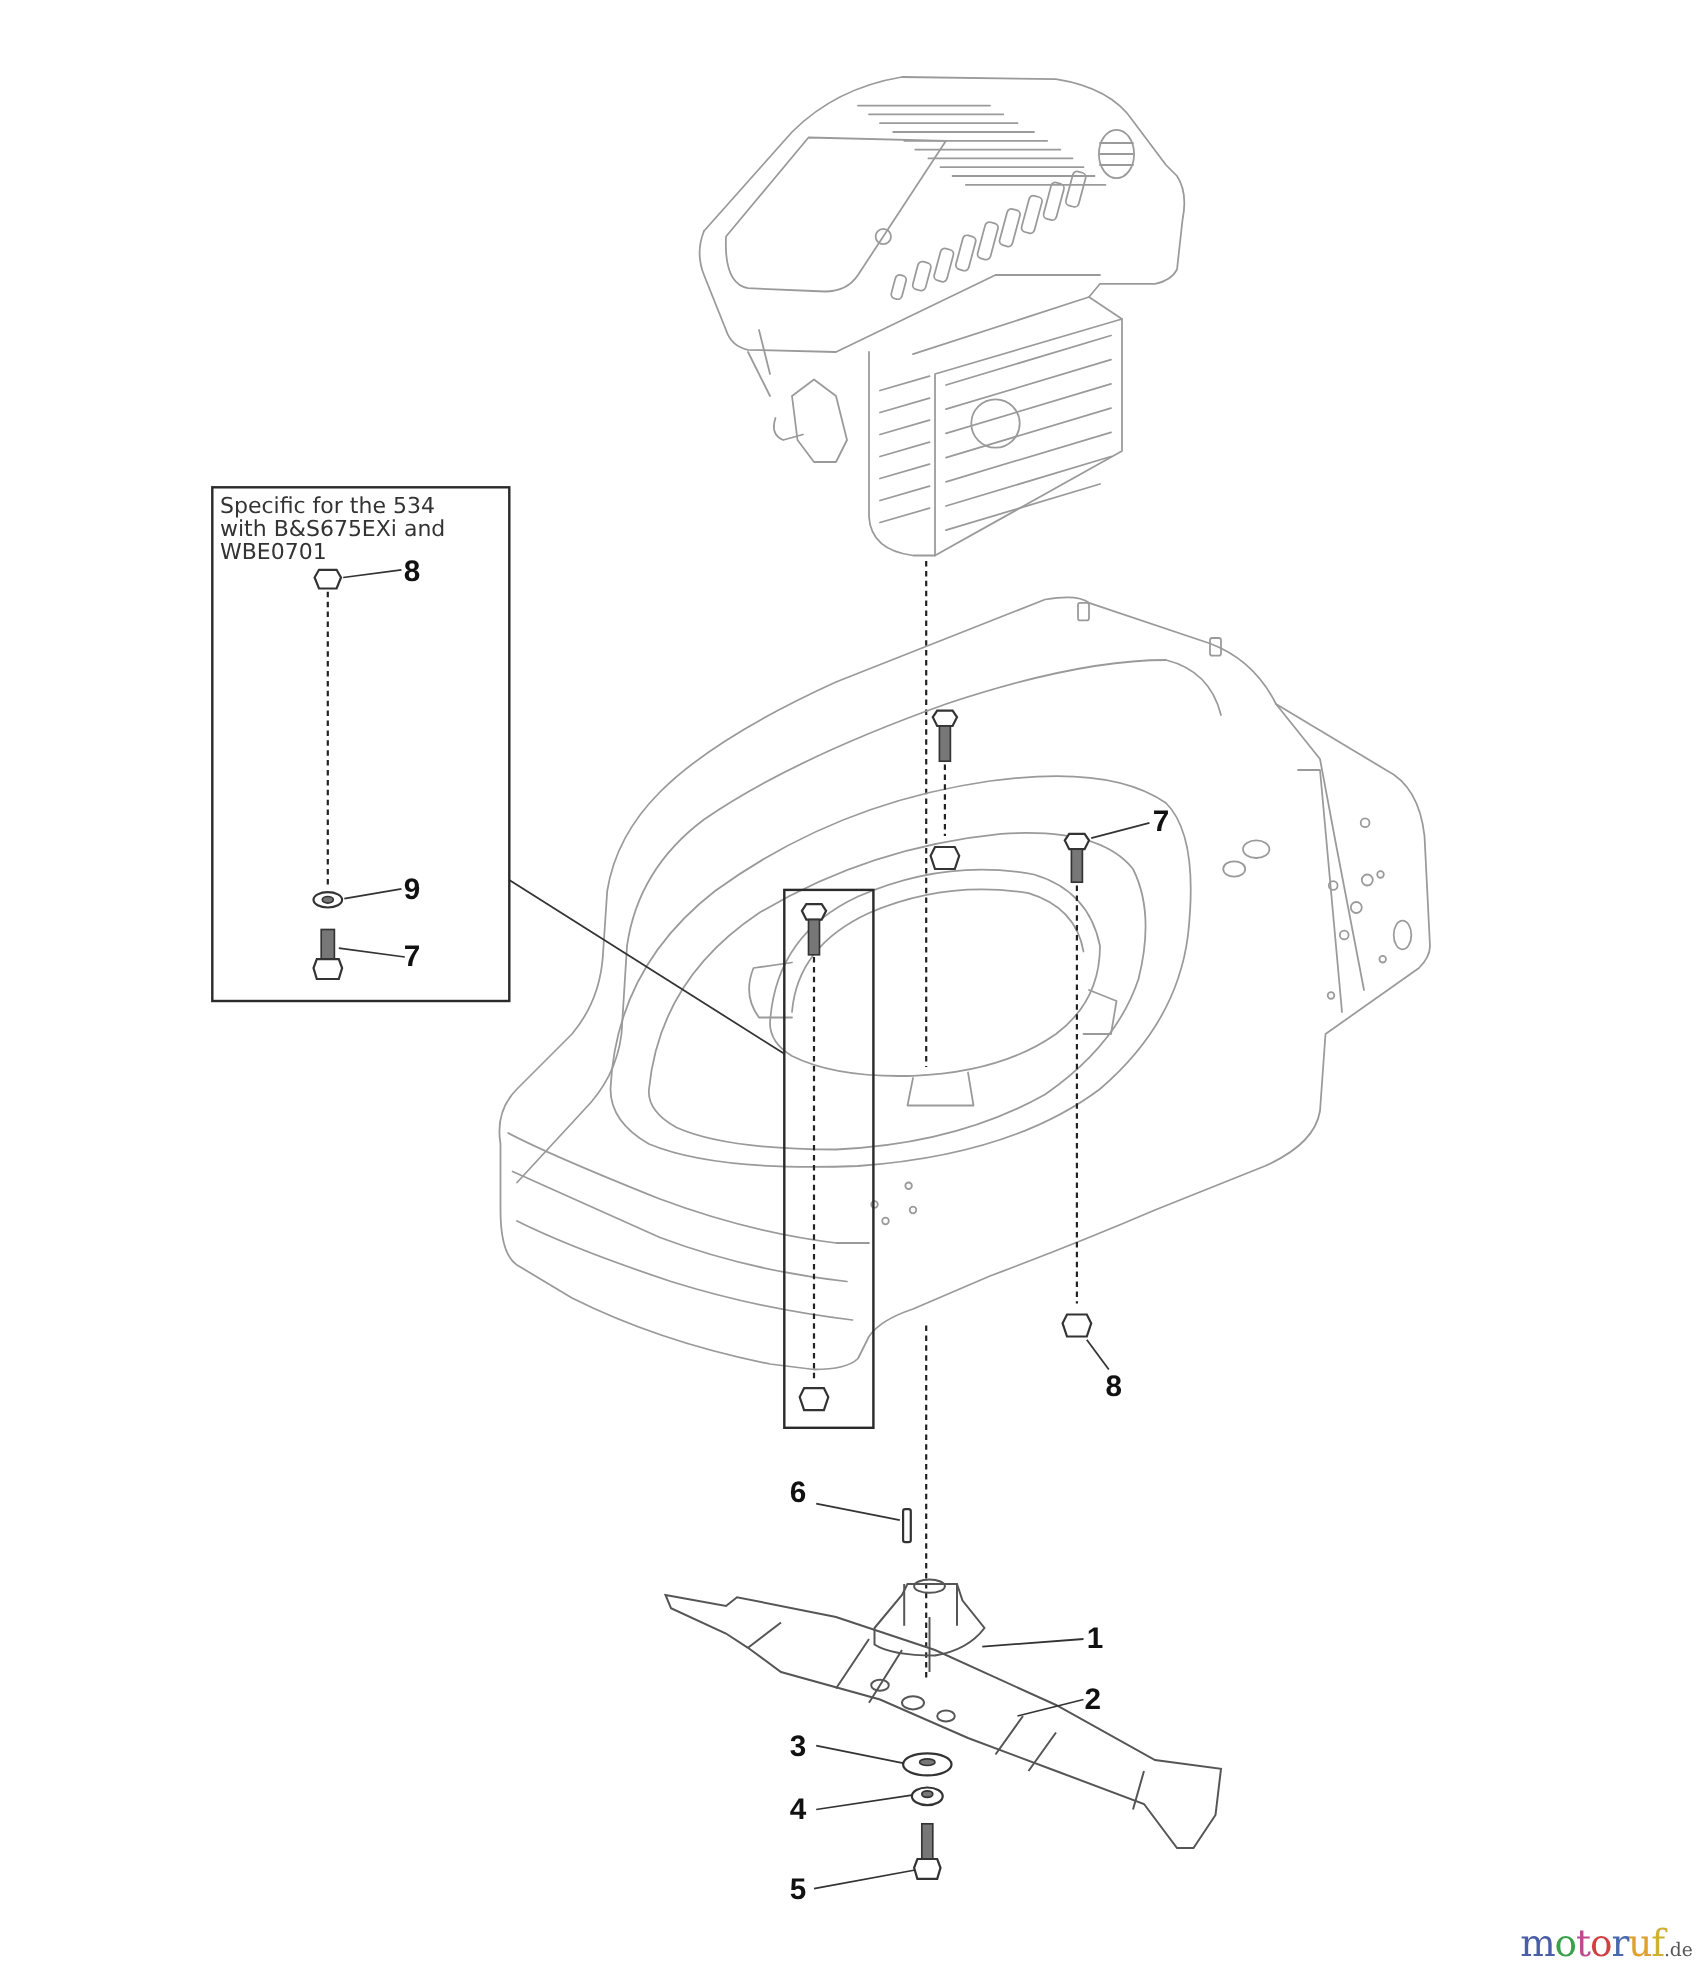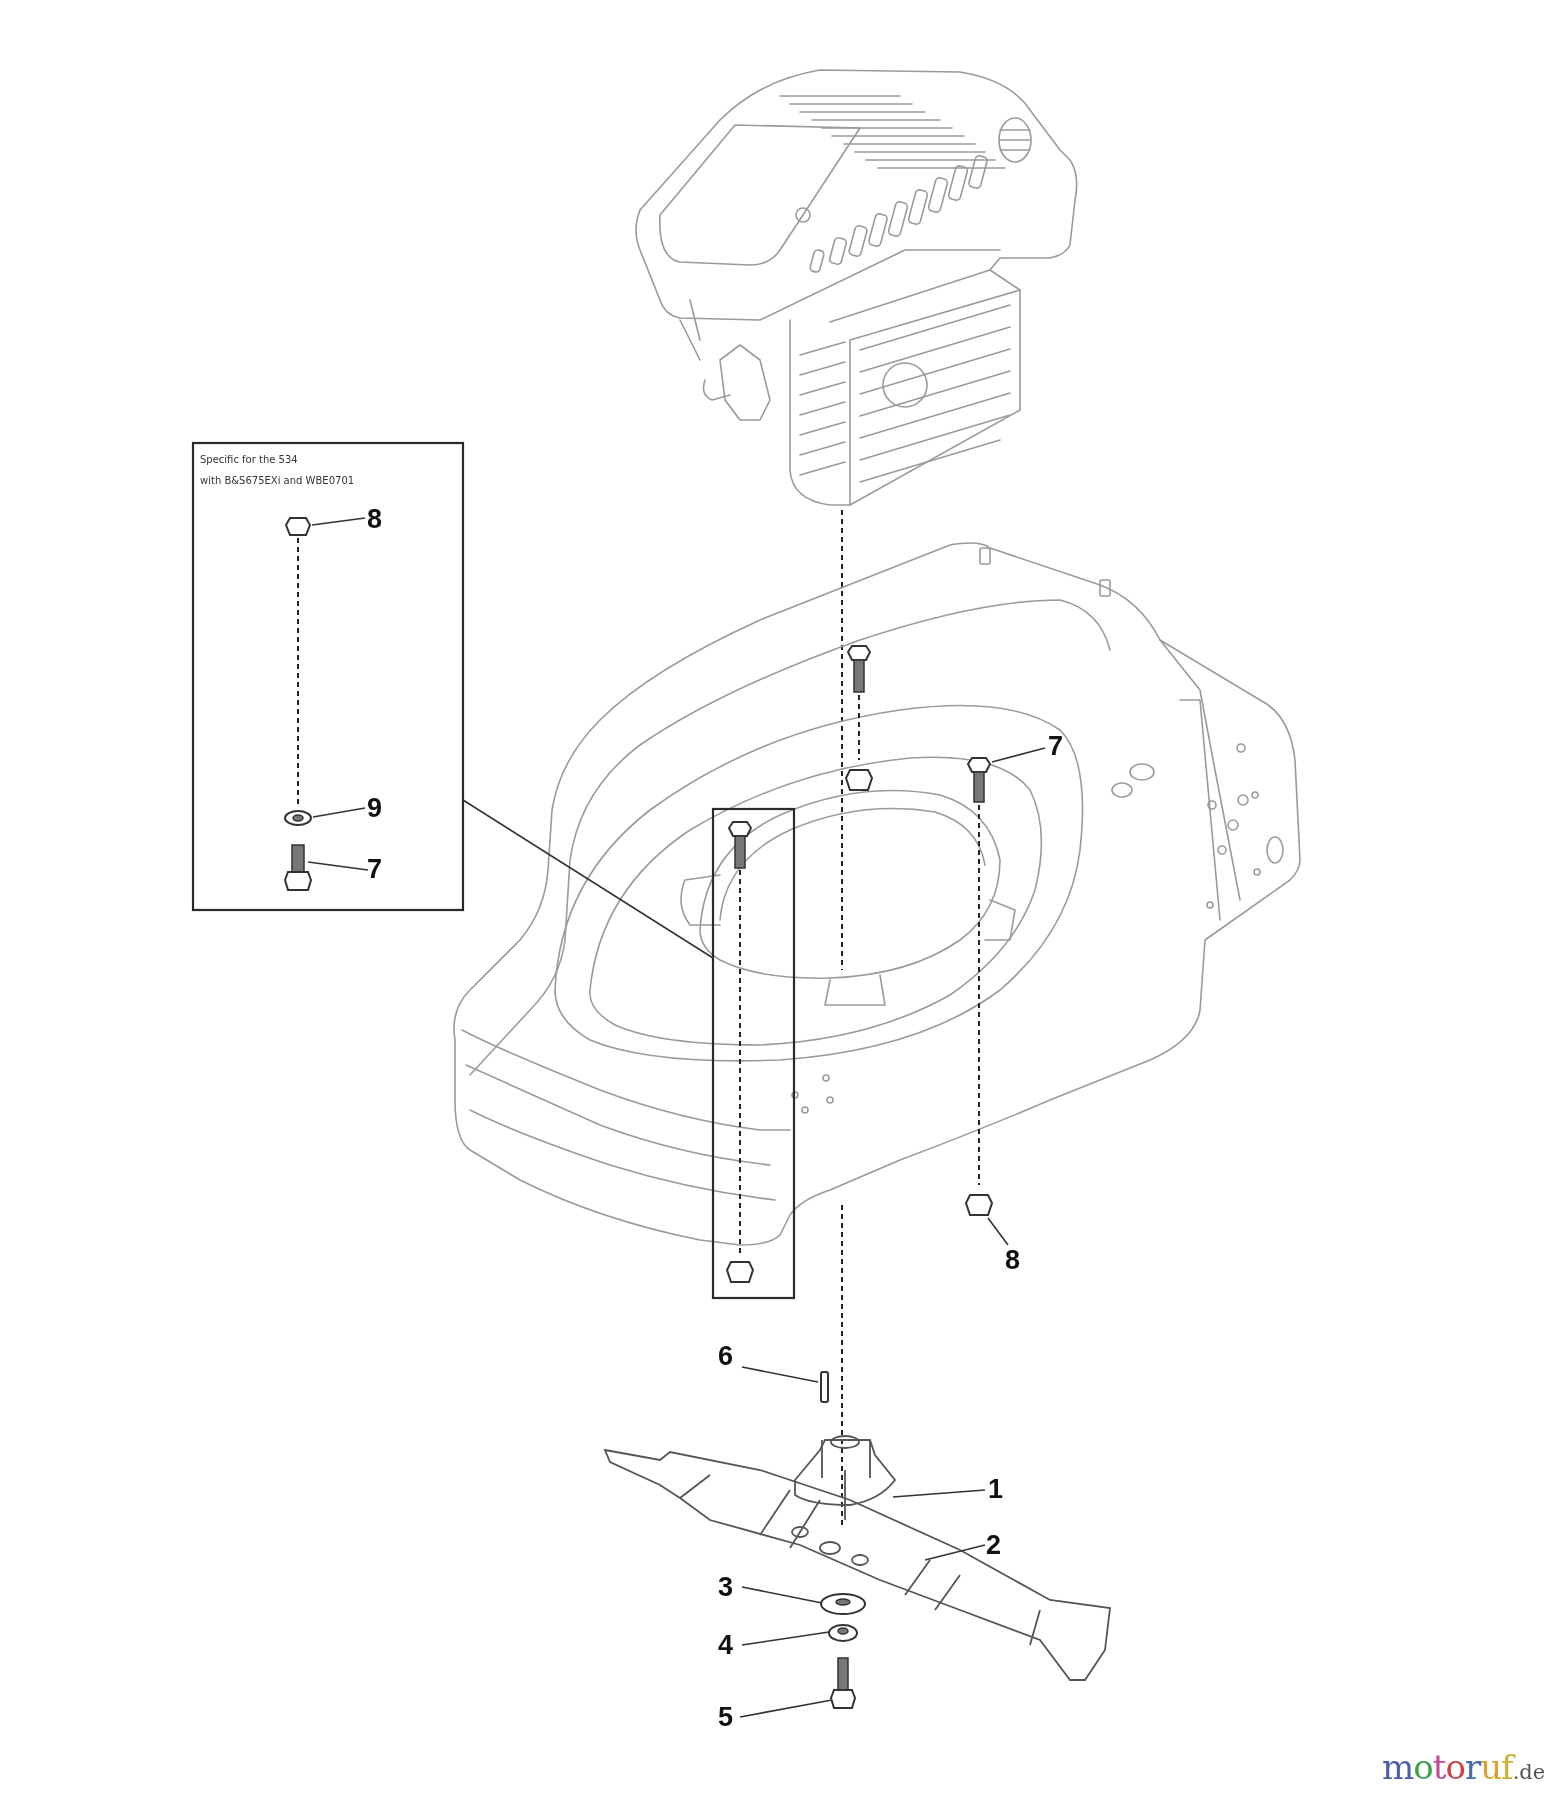--- a/index.html
+++ b/index.html
@@ -9,24 +9,24 @@
   .art { fill: none; stroke: #9a9a9a; stroke-width: 1.6; stroke-linejoin: round; stroke-linecap: round; }
   .art-dark { fill: none; stroke: #555; stroke-width: 1.8; }
   .dash { fill: none; stroke: #222; stroke-width: 2; stroke-dasharray: 5 4; }
   .leader { fill: none; stroke: #333; stroke-width: 1.6; }
   .frame { fill: none; stroke: #2a2a2a; stroke-width: 2.2; }
   .hw { fill: #fff; stroke: #333; stroke-width: 2; }
   .hw-dark { fill: #777; stroke: #333; stroke-width: 1.5; }
   .callout { position: absolute; font-family: "Liberation Sans", sans-serif;
              font-weight: bold; font-size: 27px; color: #111; line-height: 1; }
   .inset-caption { position: absolute; left: 200px; top: 449px; width: 262px;
-             font-family: "DejaVu Sans", sans-serif; font-size: 10px; color: #333; line-height: 21px; }
+             font-family: "DejaVu Sans", sans-serif; font-size: 20px; color: #333; line-height: 21px; }
   .logo { position: absolute; left: 1382px; top: 1750px; font-family: "DejaVu Serif", serif;
           font-size: 34px; letter-spacing: -1px; line-height: 1; white-space: nowrap; }
-  .logo .tld { font-size: 21px; color: #555; letter-spacing: 0; }
+  .logo .tld { font-size: 17px; color: #555; letter-spacing: 0; }
 </style>
 </head>
 <body>
 
 <svg id="diagram" viewBox="0 0 1544 1800" xmlns="http://www.w3.org/2000/svg">
 
   <g>
 
     <path class="art" d="M640,210 L720,120 Q760,80 820,70 L960,72 Q1010,80 1030,110 L1060,150 L1070,160 Q1080,175 1075,200 L1070,245 Q1065,255 1050,258 L1000,258 L990,270"></path>
     <path class="art" d="M640,210 Q632,230 640,250 L660,300 Q665,315 680,318 L760,320 L905,250 L1000,250"></path>

